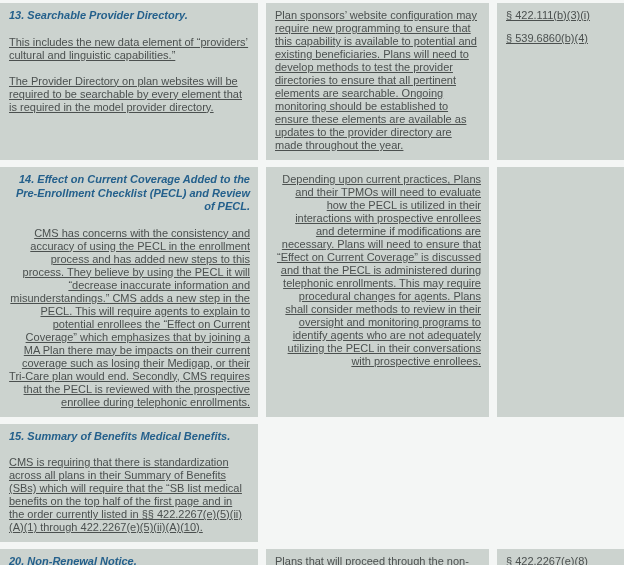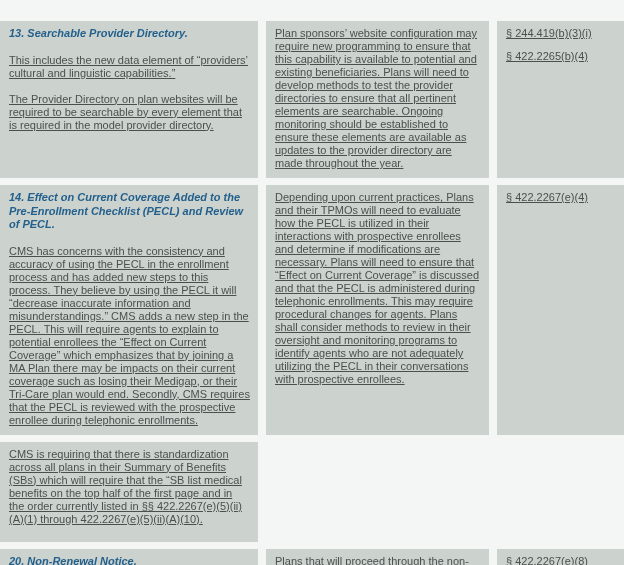--- a/index.html
+++ b/index.html
@@ -1,36 +1,36 @@
 <!DOCTYPE html>
 <html><head>
 <meta charset="utf-8">
 <style>
   html,body{margin:0;padding:0;background:#ffffff;}
   .page{
     width:624px;
     height:565px;
     box-sizing:border-box;
     background:#f4f6f5;
-    padding-top:21px;
+    padding-top:3px;
     font-family:"Liberation Sans", sans-serif;
     overflow:hidden;
   }
   .table{
     display:flex;
     flex-direction:column;
     gap:7px;
   }
   .row{
     display:grid;
     grid-template-columns:258px 223px 1fr;
     column-gap:8px;
   }
   .row.r0{min-height:115px;}
-  .row.r1{min-height:201px;}
+  .row.r1{min-height:201px;text-align:right;}
   .row.r2{min-height:100px;}
   .row.r3{min-height:122px;}
   .cell{
     background:#ccd3cf;
     box-sizing:border-box;
     padding:6px 8px 8px 9px;
   }
   .heading{
     font-size:11px;
     line-height:13.5px;
@@ -61,38 +61,38 @@
       <div class="row r0">
         <div class="cell">
           <h3 class="heading">13. Searchable Provider Directory.</h3>
           <p>This includes the new data element of “providers’ cultural and linguistic capabilities.”</p>
           <p>The Provider Directory on plan websites will be required to be searchable by every element that is required in the model provider directory.</p>
         </div>
         <div class="cell">
           <p>Plan sponsors’ website configuration may require new programming to ensure that this capability is available to potential and existing beneficiaries. Plans will need to develop methods to test the provider directories to ensure that all pertinent elements are searchable. Ongoing monitoring should be established to ensure these elements are available as updates to the provider directory are made throughout the year.</p>
         </div>
         <div class="cell">
-          <p class="citation">§ 244.419(b)(3)(i)</p>
-          <p class="citation">§ 422.2265(b)(4)</p>
+          <p class="citation">§ 422.111(b)(3)(i)</p>
+          <p class="citation">§ 539.6860(b)(4)</p>
         </div>
       </div>
       <div class="row r1">
         <div class="cell">
           <h3 class="heading">14. Effect on Current Coverage Added to the Pre-Enrollment Checklist (PECL) and Review of PECL.</h3>
           <p>CMS has concerns with the consistency and accuracy of using the PECL in the enrollment process and has added new steps to this process. They believe by using the PECL it will “decrease inaccurate information and misunderstandings.” CMS adds a new step in the PECL. This will require agents to explain to potential enrollees the “Effect on Current Coverage” which emphasizes that by joining a MA Plan there may be impacts on their current coverage such as losing their Medigap, or their Tri-Care plan would end. Secondly, CMS requires that the PECL is reviewed with the prospective enrollee during telephonic enrollments.</p>
         </div>
         <div class="cell">
           <p>Depending upon current practices, Plans and their TPMOs will need to evaluate how the PECL is utilized in their interactions with prospective enrollees and determine if modifications are necessary. Plans will need to ensure that “Effect on Current Coverage” is discussed and that the PECL is administered during telephonic enrollments. This may require procedural changes for agents. Plans shall consider methods to review in their oversight and monitoring programs to identify agents who are not adequately utilizing the PECL in their conversations with prospective enrollees.</p>
         </div>
         <div class="cell">
-          <p class="citation">§ 422.2267(e)(4)</p>
         </div>
       </div>
       <div class="row r2">
         <div class="cell">
+          <h3 class="heading">15. Summary of Benefits Medical Benefits.</h3>
           <p>CMS is requiring that there is standardization across all plans in their Summary of Benefits (SBs) which will require that the “SB list medical benefits on the top half of the first page and in the order currently listed in §§ 422.2267(e)(5)(ii)(A)(1) through 422.2267(e)(5)(ii)(A)(10).</p>
         </div>
       </div>
       <div class="row r3">
         <div class="cell">
           <h3 class="heading">20. Non-Renewal Notice.</h3>
         </div>
         <div class="cell">
           <p>Plans that will proceed through the non-renewal process will be required to use the standardized material to communicate this information to impacted beneficiaries.</p>
         </div>

